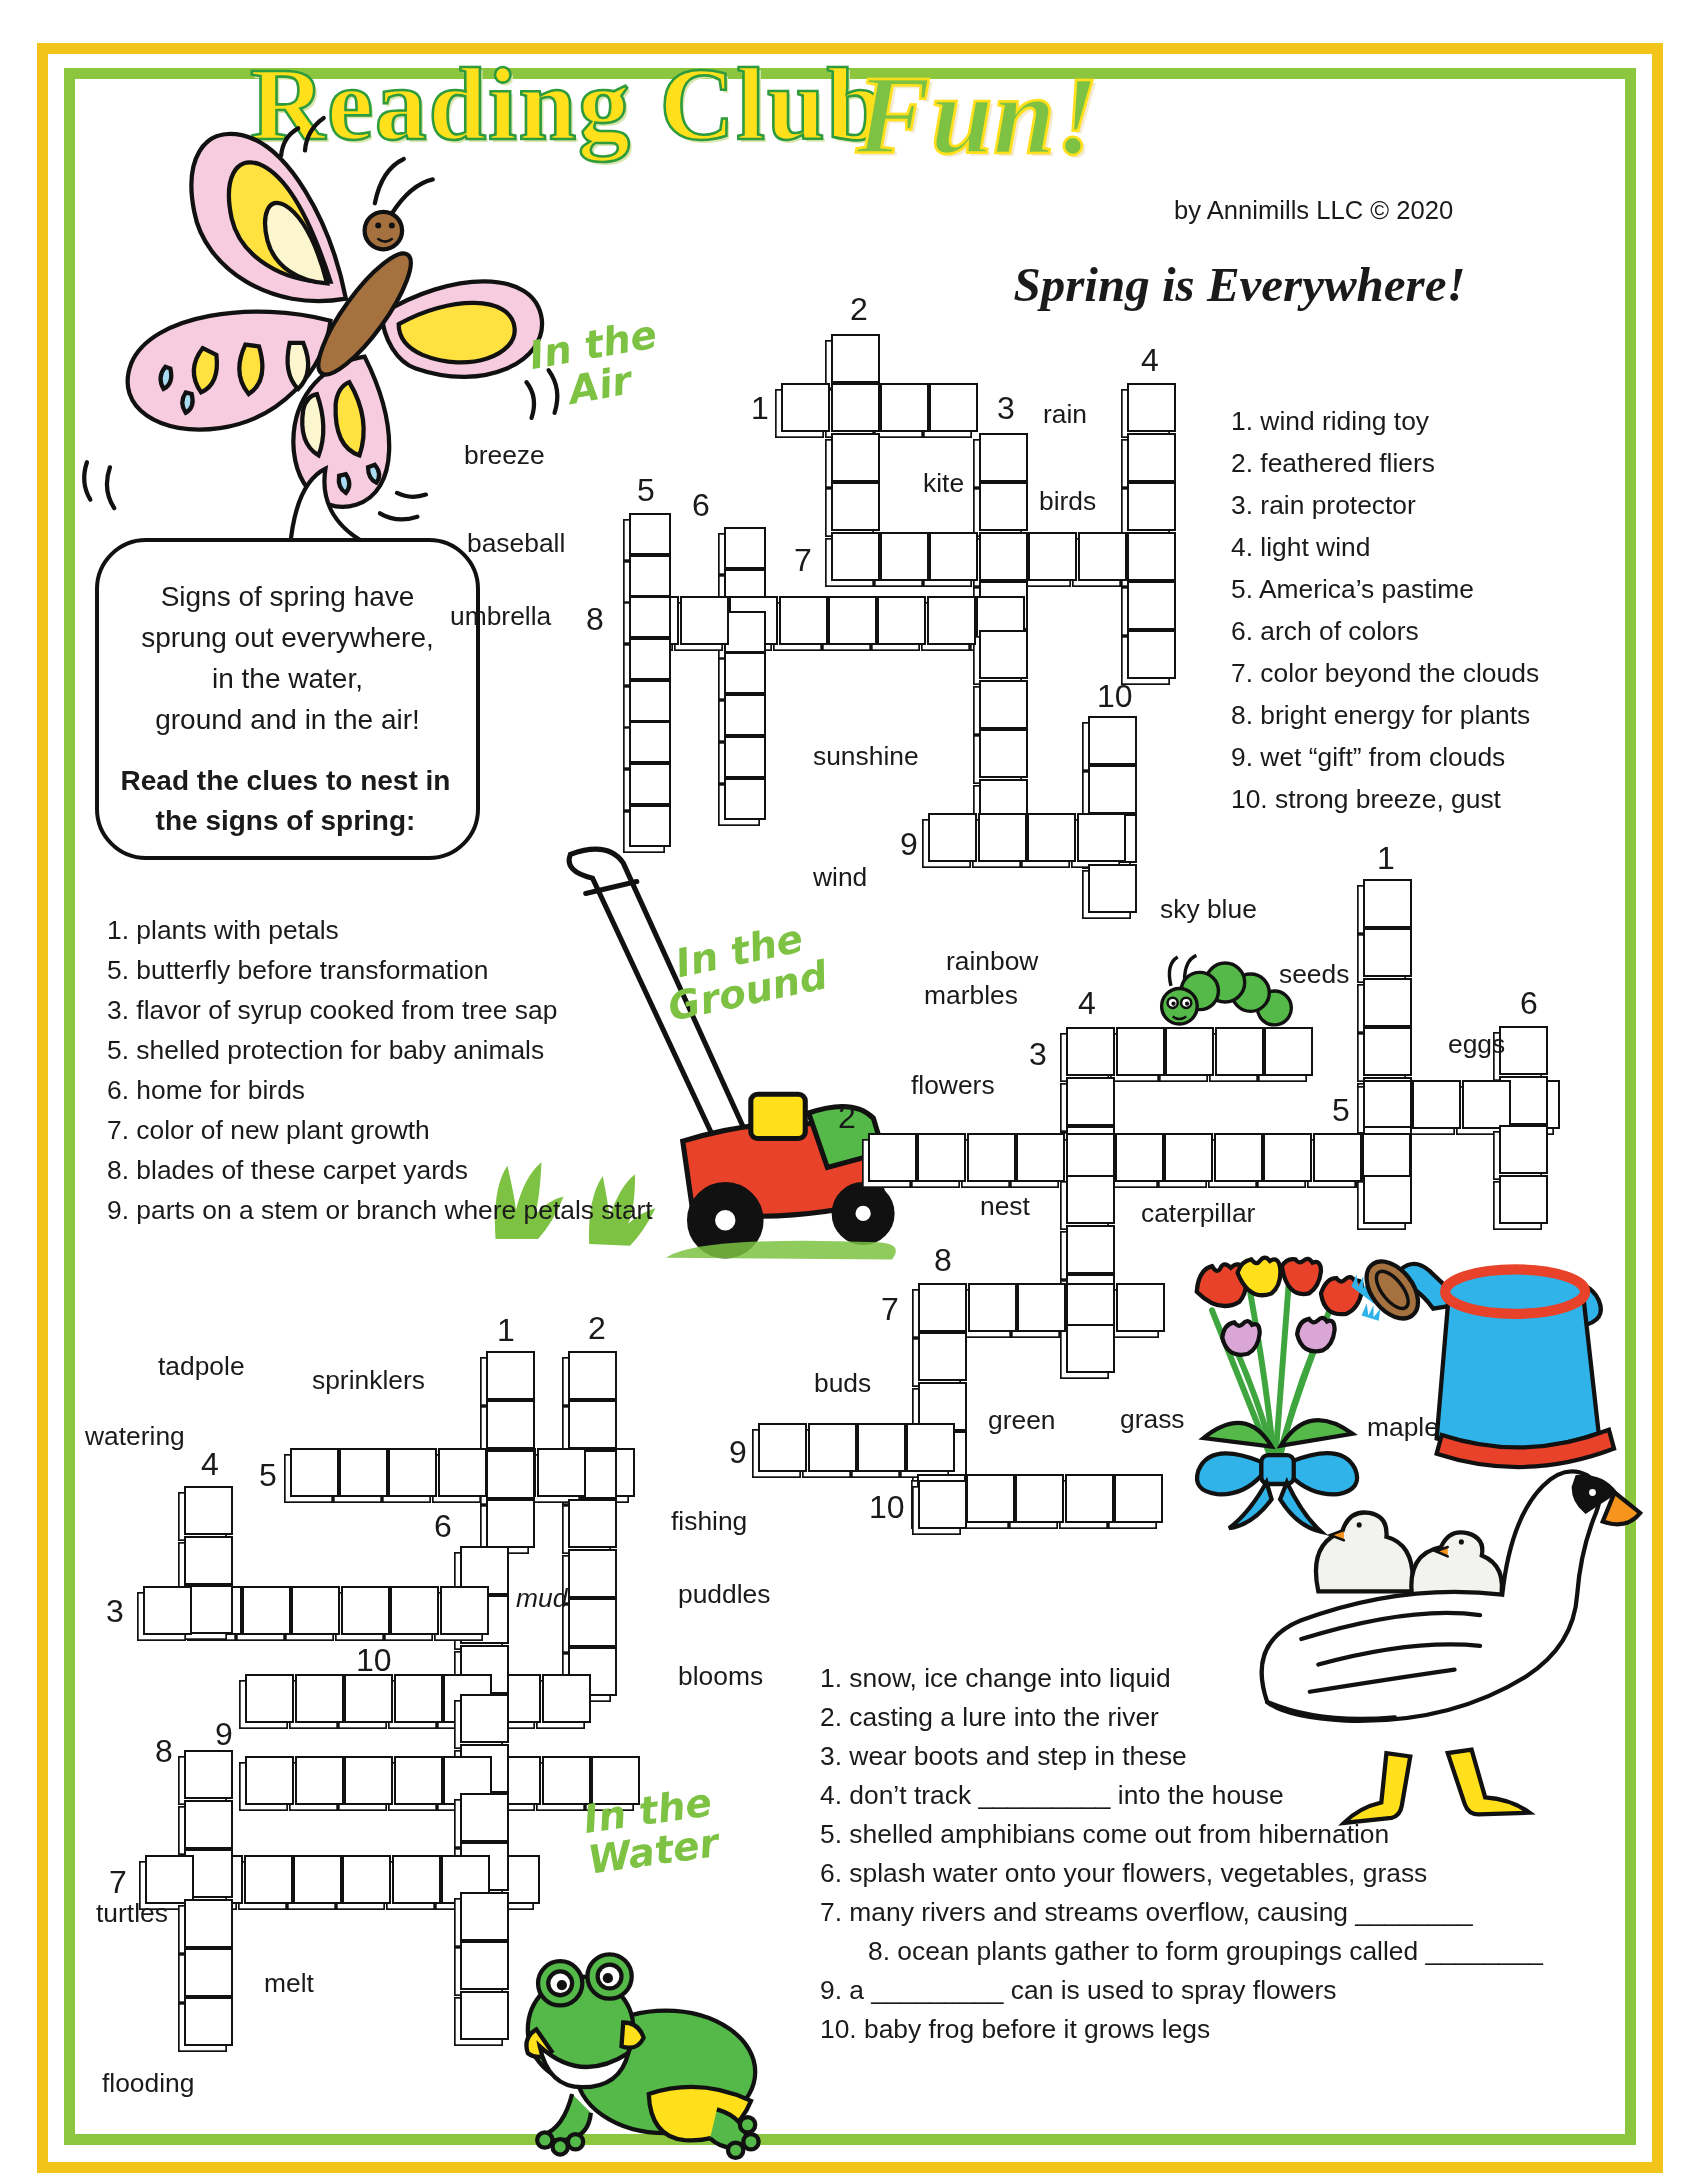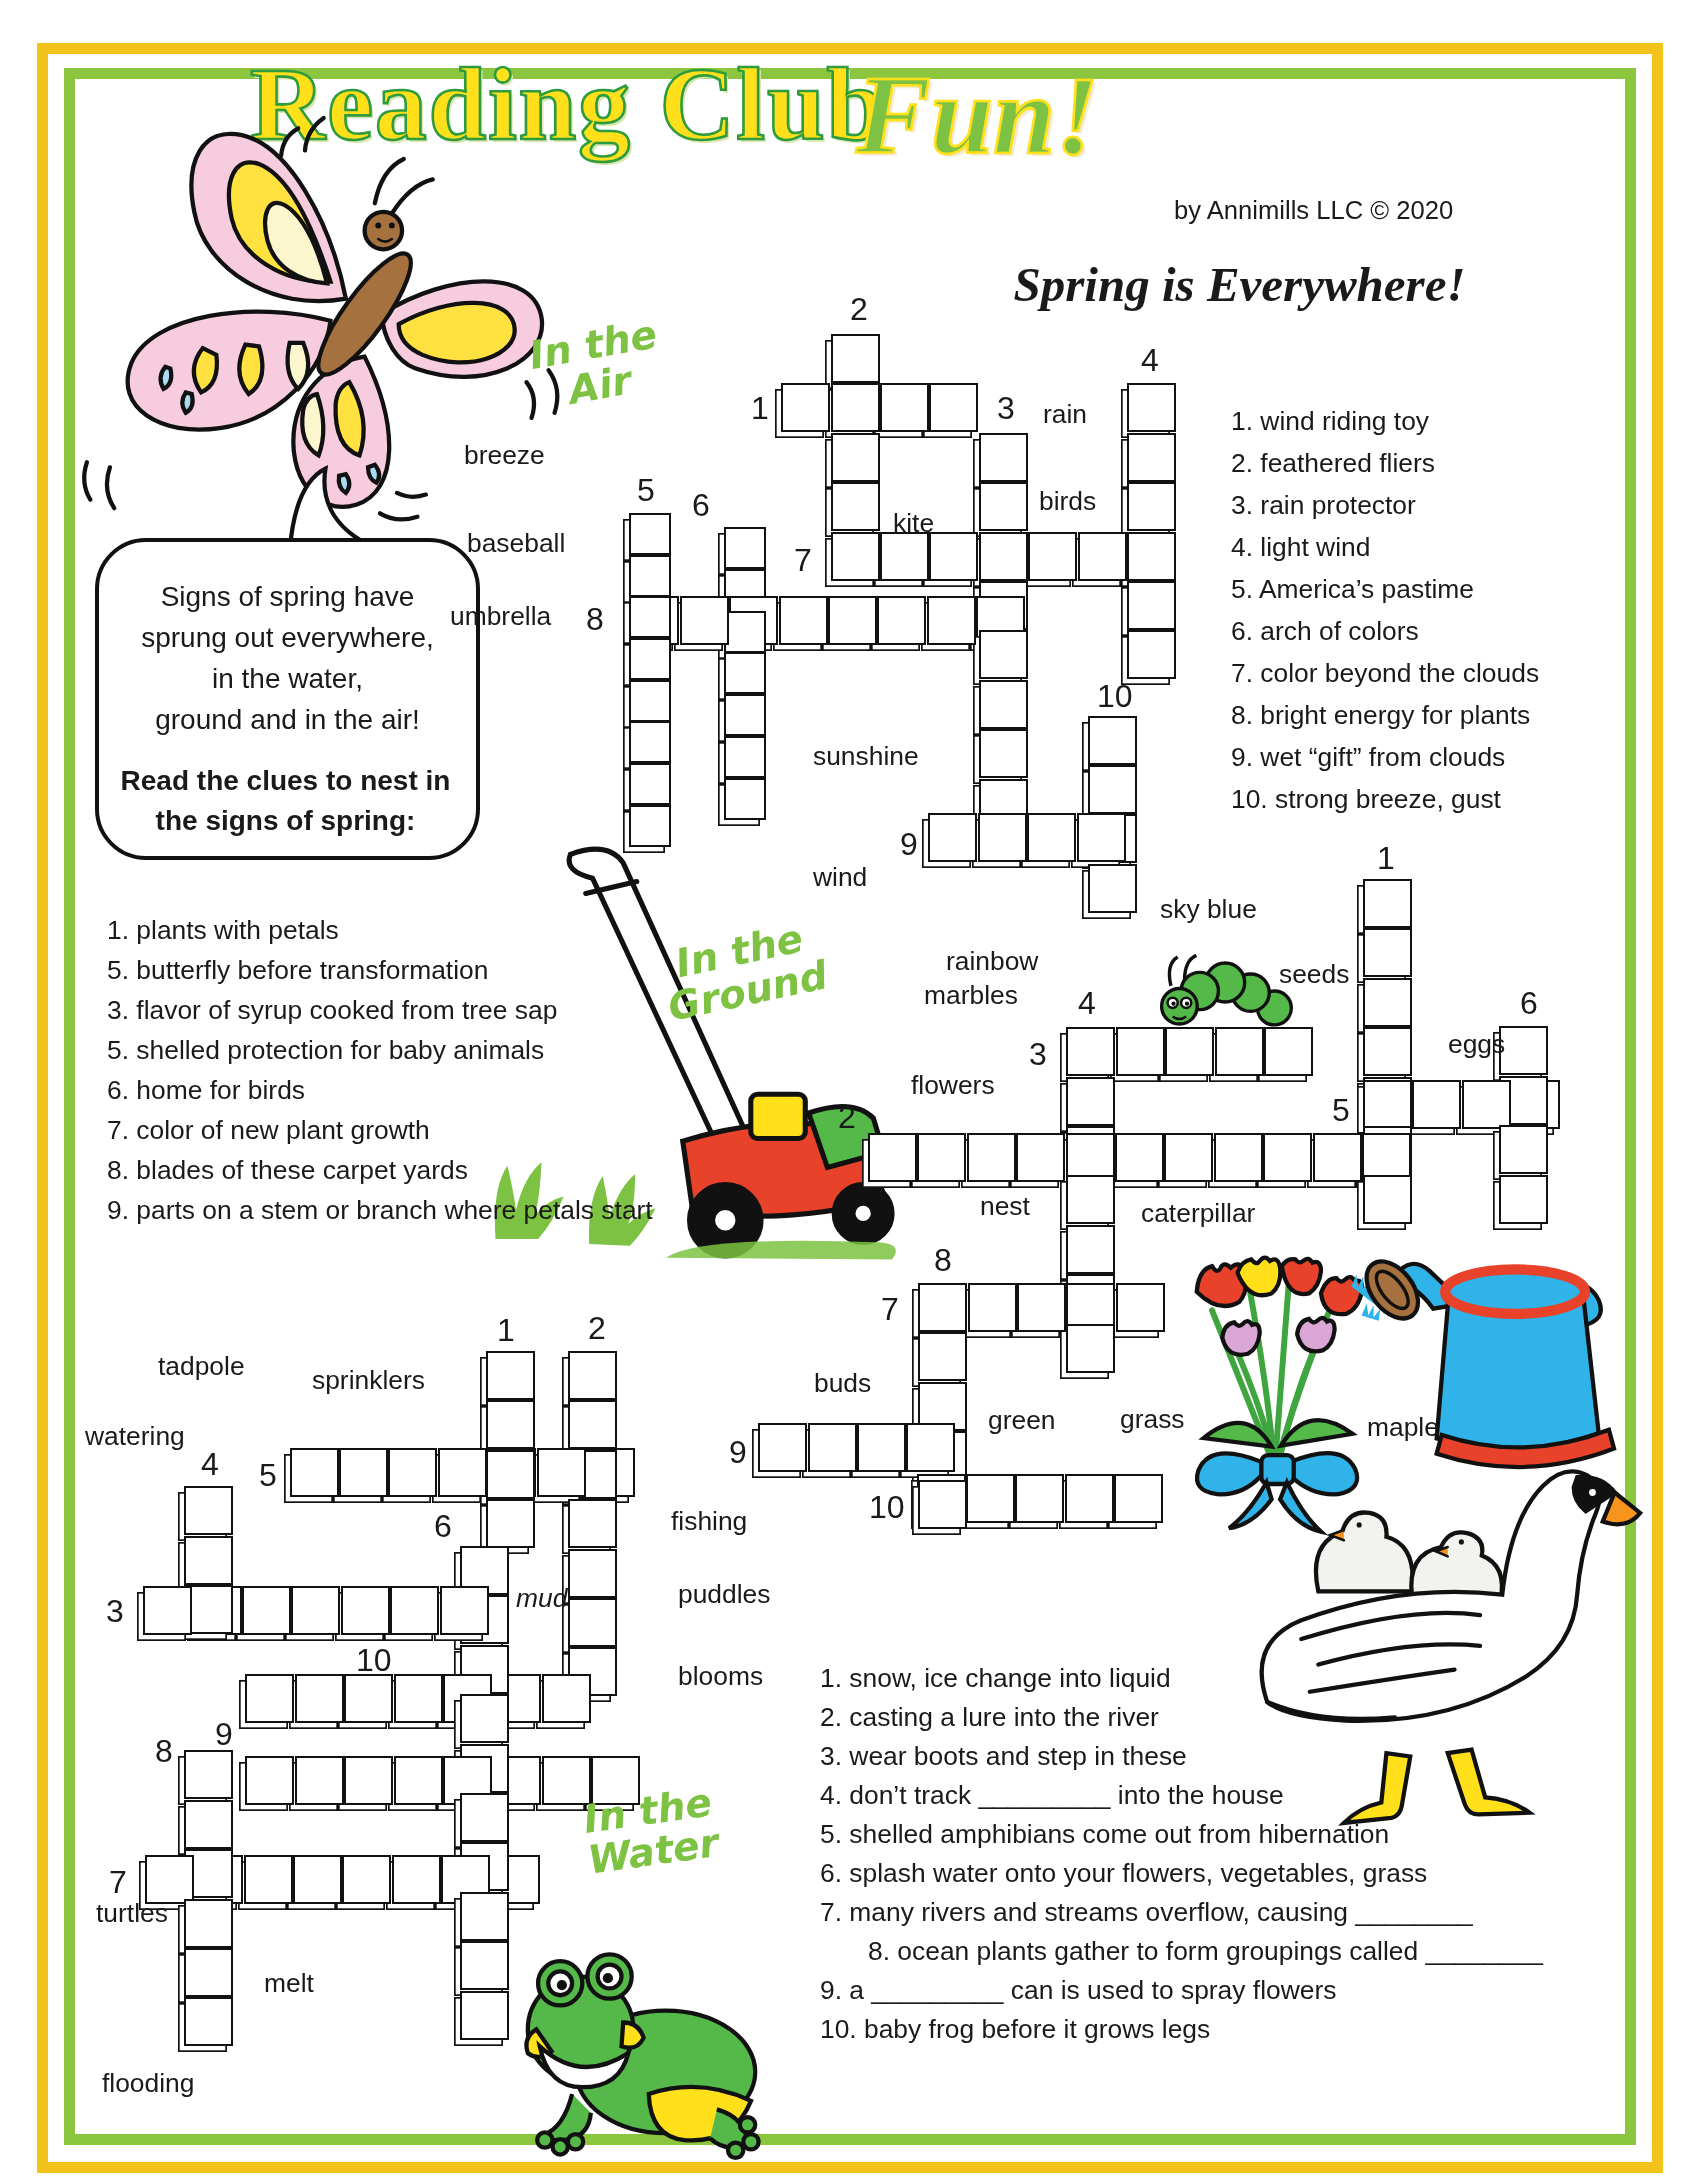--- a/index.html
+++ b/index.html
@@ -312,21 +312,21 @@
       <div class="cell" style="left: 1077px; top: 813px; width: 49px; height: 49px; z-index: 349;"></div>
       <div class="num" style="left: 900px; top: 826px; z-index: 900;">9</div>
       <div class="cell" style="left: 1088px; top: 716px; width: 49px; height: 49px; z-index: 327;"></div>
       <div class="cell" style="left: 1088px; top: 765px; width: 49px; height: 49px; z-index: 337;"></div>
       <div class="cell" style="left: 1088px; top: 814px; width: 49px; height: 49px; z-index: 347;"></div>
       <div class="cell" style="left: 1088px; top: 864px; width: 49px; height: 49px; z-index: 356;"></div>
       <div class="num" style="left: 1097px; top: 678px; z-index: 900;">10</div>
       <div class="wb" style="left: 464px; top: 440px; z-index: 920;">breeze</div>
       <div class="wb" style="left: 467px; top: 528px; z-index: 920;">baseball</div>
       <div class="wb" style="left: 450px; top: 601px; z-index: 920;">umbrella</div>
-      <div class="wb" style="left: 893px; top: 468px; z-index: 920; margin-top: 40px;">kite</div>
+      <div class="wb" style="left: 923px; top: 468px; z-index: 920;">kite</div>
       <div class="wb" style="left: 1043px; top: 399px; z-index: 920;">rain</div>
       <div class="wb" style="left: 1039px; top: 486px; z-index: 920;">birds</div>
       <div class="wb" style="left: 813px; top: 741px; z-index: 920;">sunshine</div>
       <div class="wb" style="left: 813px; top: 862px; z-index: 920;">wind</div>
       <div class="wb" style="left: 1160px; top: 894px; z-index: 920;">sky blue</div>
       <div class="wb" style="left: 946px; top: 946px; z-index: 920;">rainbow</div>
       <div class="clues-block" style="left: 1231px; top: 400px; z-index: 930;">
         <div class="clue-line" style="line-height: 42px;">1. wind riding toy</div>
         <div class="clue-line" style="line-height: 42px;">2. feathered fliers</div>
         <div class="clue-line" style="line-height: 42px;">3. rain protector</div>

